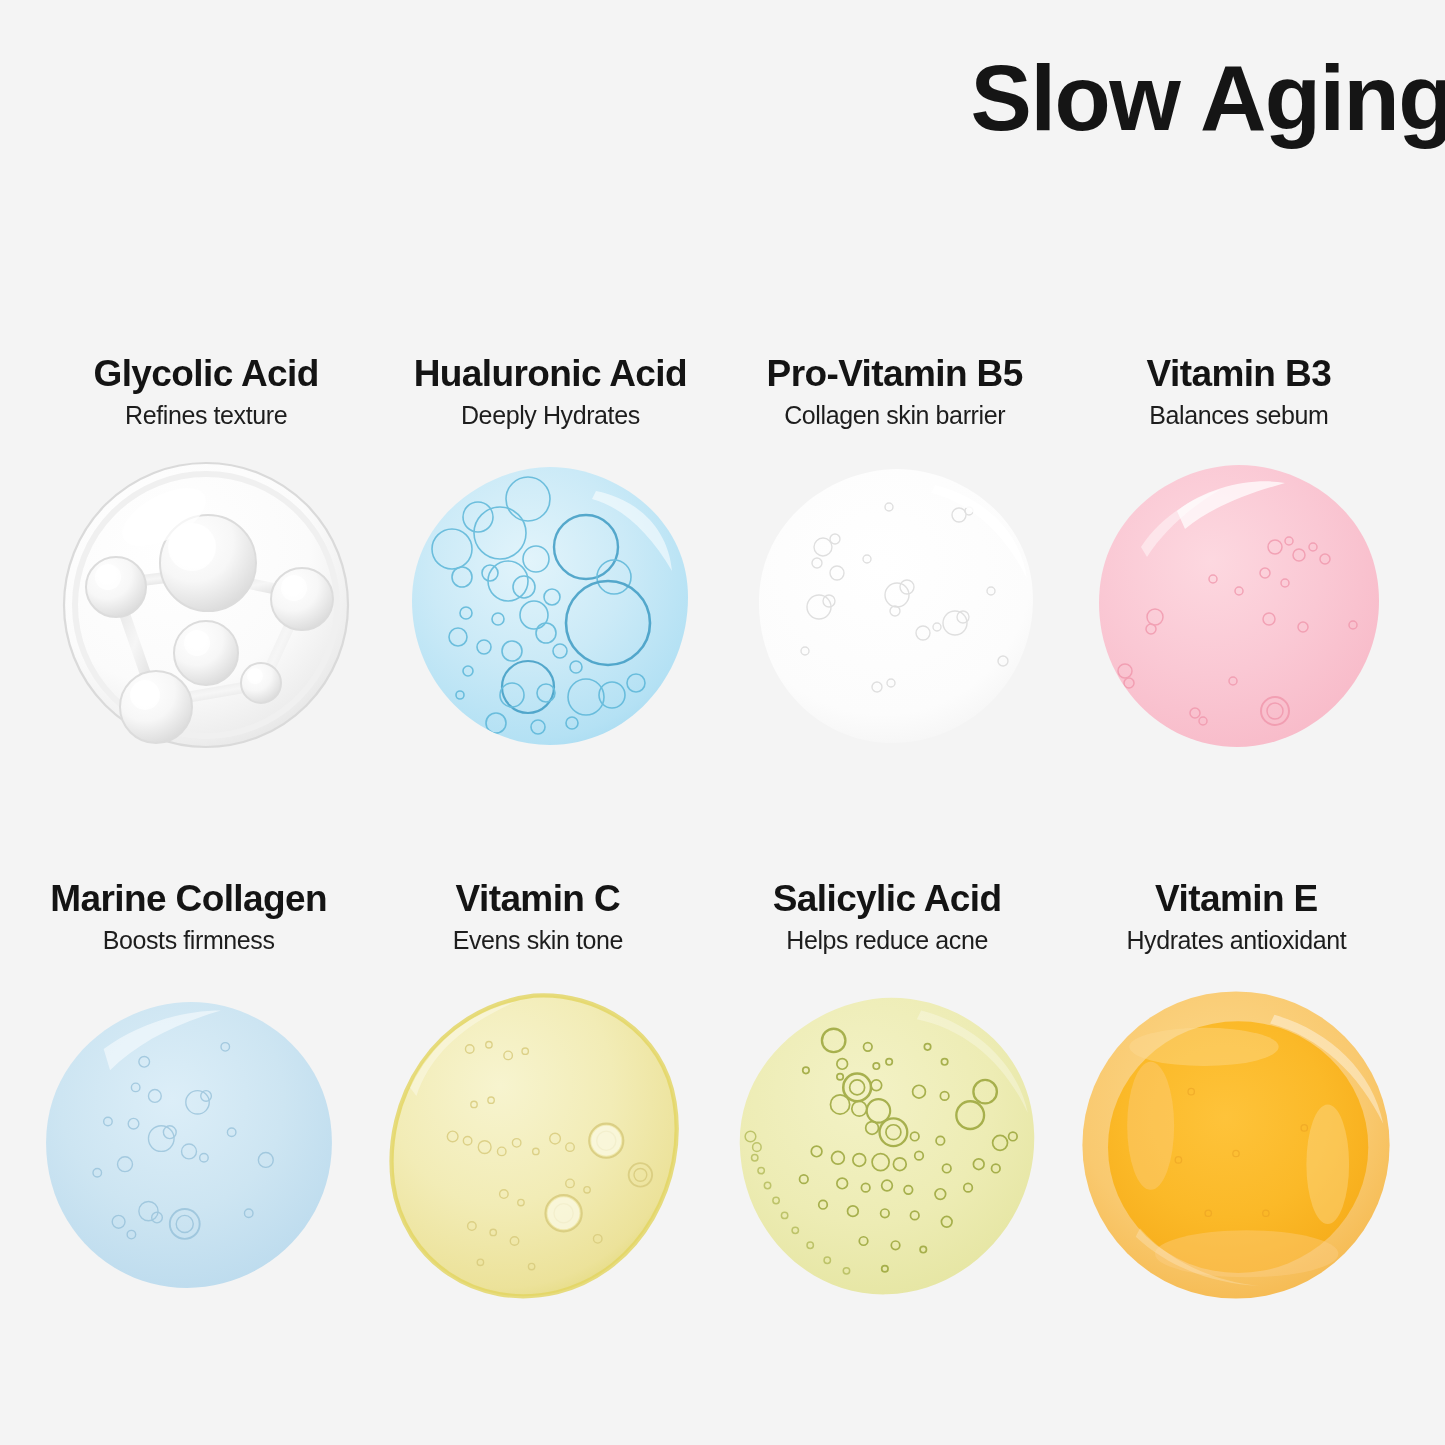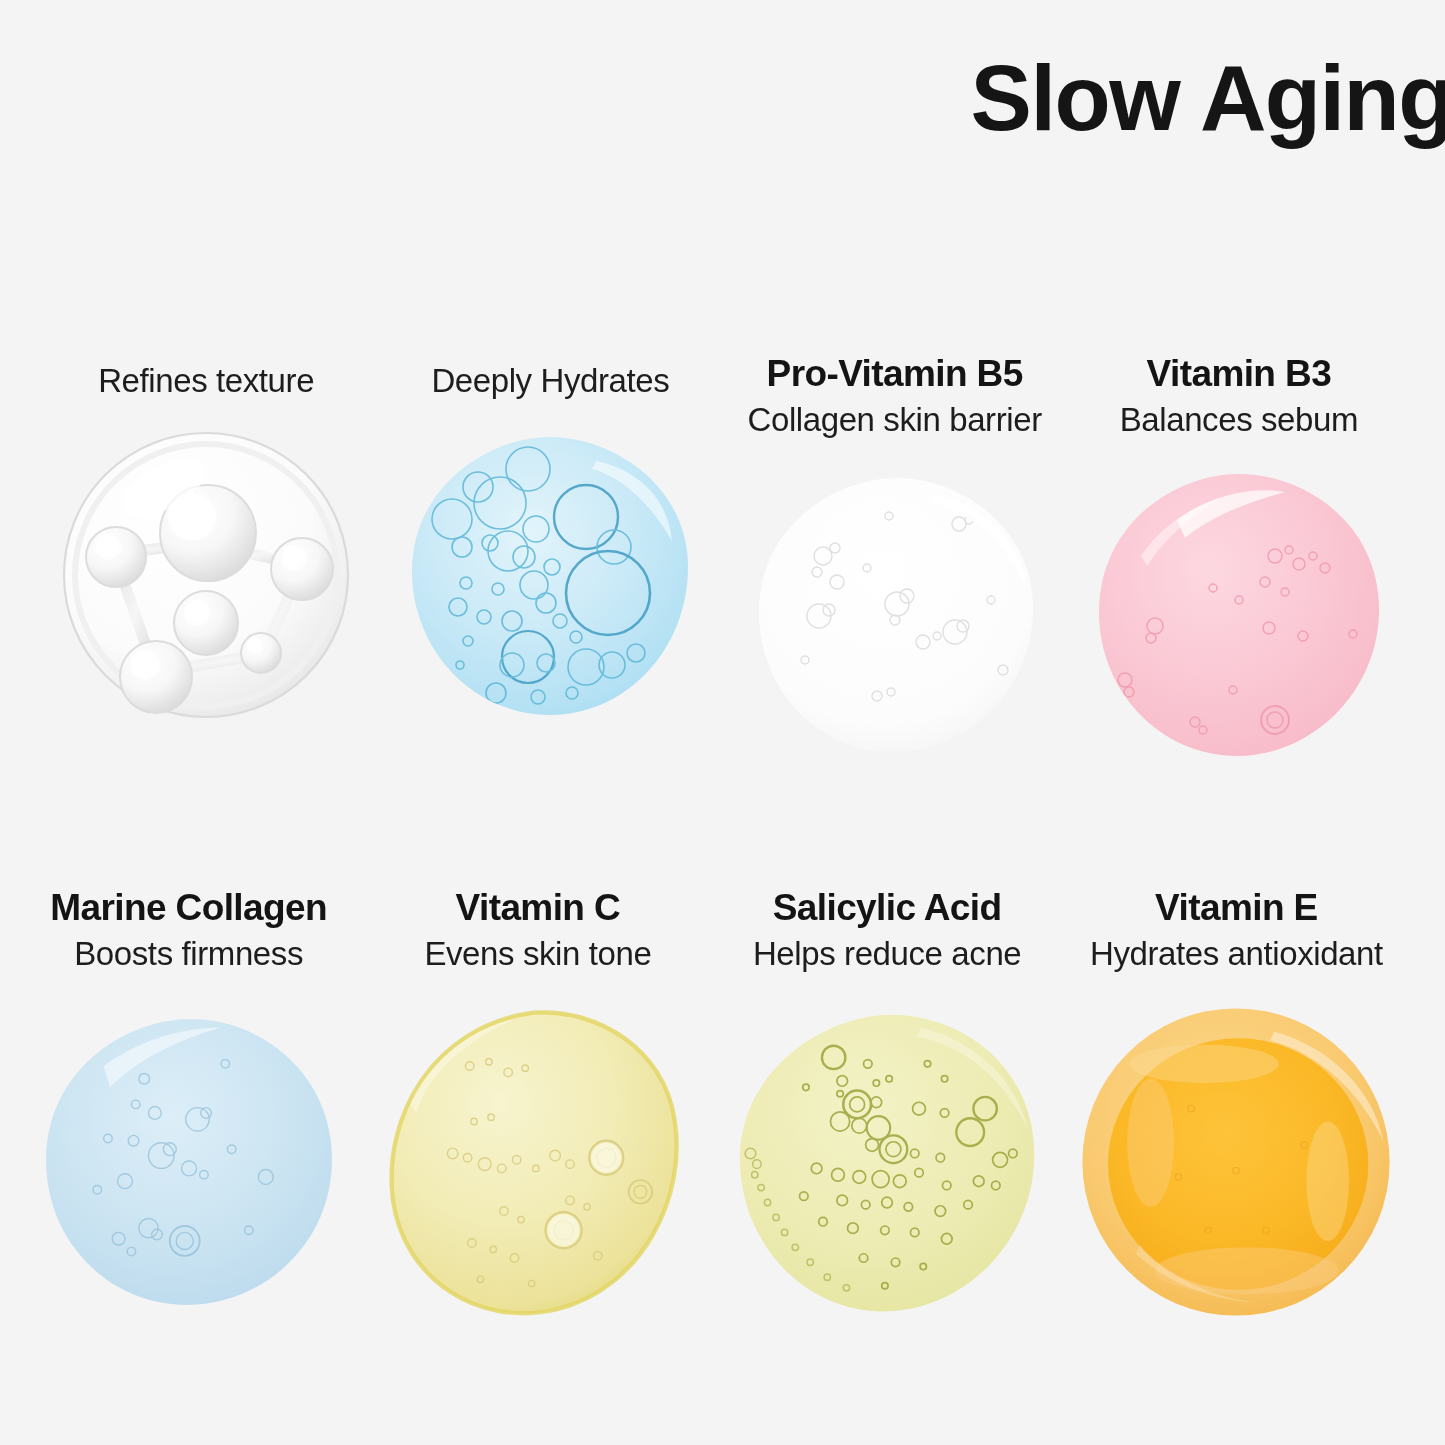--- a/index.html
+++ b/index.html
@@ -49,21 +49,21 @@
     font-size:37px;
     font-weight:700;
     color:#141414;
     letter-spacing:-0.6px;
     line-height:1.05;
     white-space:nowrap;
     text-align:center;
   }
   .ing-desc{
     margin-top:8px;
-    font-size:33px;
+    font-size:25px;
     font-weight:400;
     color:#1d1d1d;
     letter-spacing:-0.4px;
     line-height:1.1;
     white-space:nowrap;
     text-align:center;
   }
   .swatch-wrap{
     margin-top:26px;
     width:300px;height:300px;
@@ -80,20 +80,21 @@
 
   <div class="title-block">
     <span class="title-line">Slow Aging</span>
   </div>
 
   <div class="grid">
 
     <div class="row row-1">
 
       <div class="cell">
+        <div class="ing-name">Glycolic Acid</div>
         <div class="ing-desc">Refines texture</div>
         <div class="swatch-wrap">
           <svg viewBox="0 0 300 300" xmlns="http://www.w3.org/2000/svg" aria-hidden="true">
             <defs>
               <radialGradient id="gsphere" cx="38%" cy="30%" r="78%">
                 <stop offset="0%" stop-color="#ffffff"></stop>
                 <stop offset="62%" stop-color="#fbfbfb"></stop>
                 <stop offset="88%" stop-color="#ededed"></stop>
                 <stop offset="100%" stop-color="#e2e2e2"></stop>
               </radialGradient>
@@ -130,20 +131,21 @@
             <circle cx="100" cy="252" r="36" fill="url(#gnode)" stroke="#dcdcdc" stroke-width="2"></circle>
             <circle cx="89" cy="240" r="15" fill="#ffffff" opacity="0.82"></circle>
             <circle cx="205" cy="228" r="20" fill="url(#gnode)" stroke="#dcdcdc" stroke-width="2"></circle>
             <circle cx="199" cy="221" r="8" fill="#ffffff" opacity="0.8"></circle>
             <ellipse cx="108" cy="62" rx="46" ry="22" fill="#ffffff" opacity="0.7" transform="rotate(-28 108 62)"></ellipse>
           </svg>
         </div>
       </div>
 
       <div class="cell">
+        <div class="ing-name">Hualuronic Acid</div>
         <div class="ing-desc">Deeply Hydrates</div>
         <div class="swatch-wrap">
           <svg viewBox="0 0 300 300" xmlns="http://www.w3.org/2000/svg" aria-hidden="true">
             <defs>
               <radialGradient id="bgel" cx="42%" cy="34%" r="80%">
                 <stop offset="0%" stop-color="#e2f4fb"></stop>
                 <stop offset="45%" stop-color="#cbeaf7"></stop>
                 <stop offset="80%" stop-color="#b4e1f4"></stop>
                 <stop offset="100%" stop-color="#9ed6ef"></stop>
               </radialGradient>

